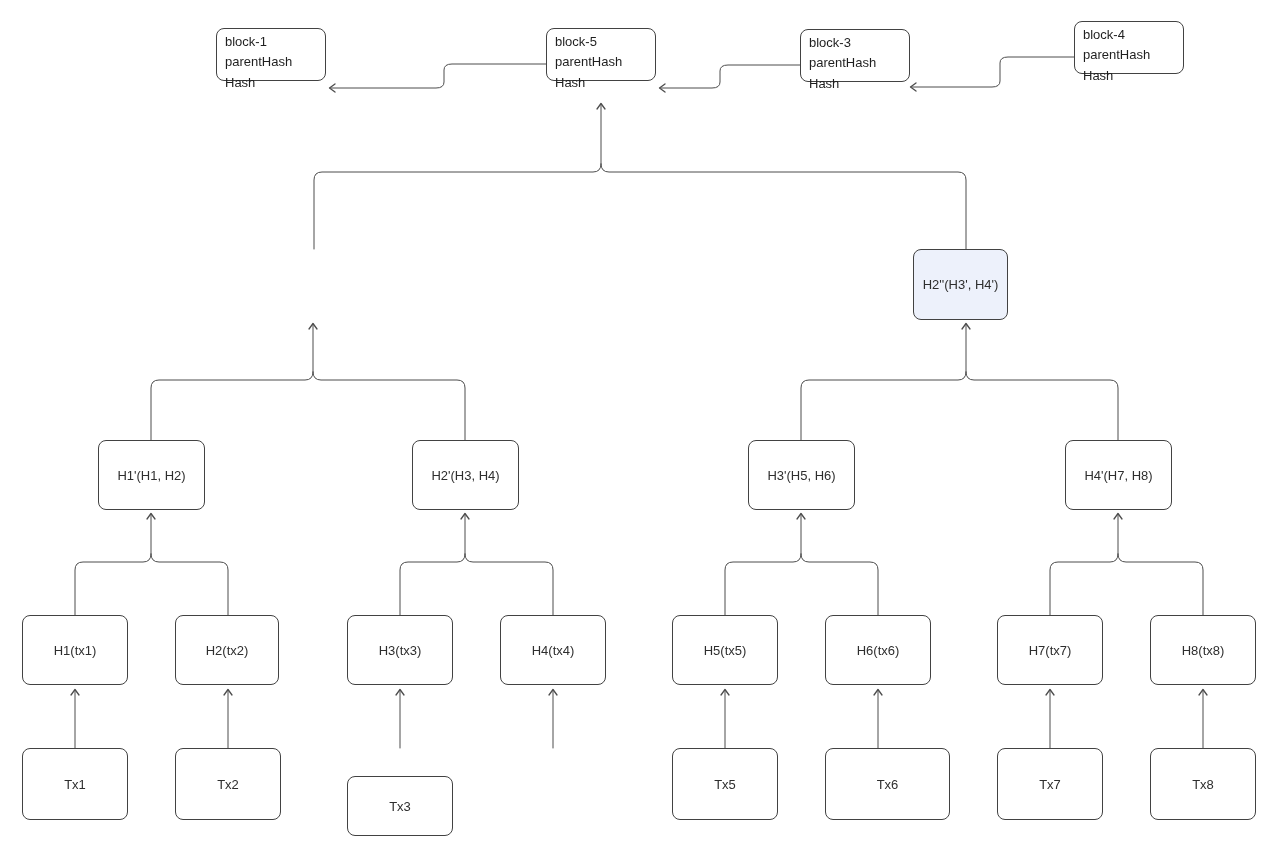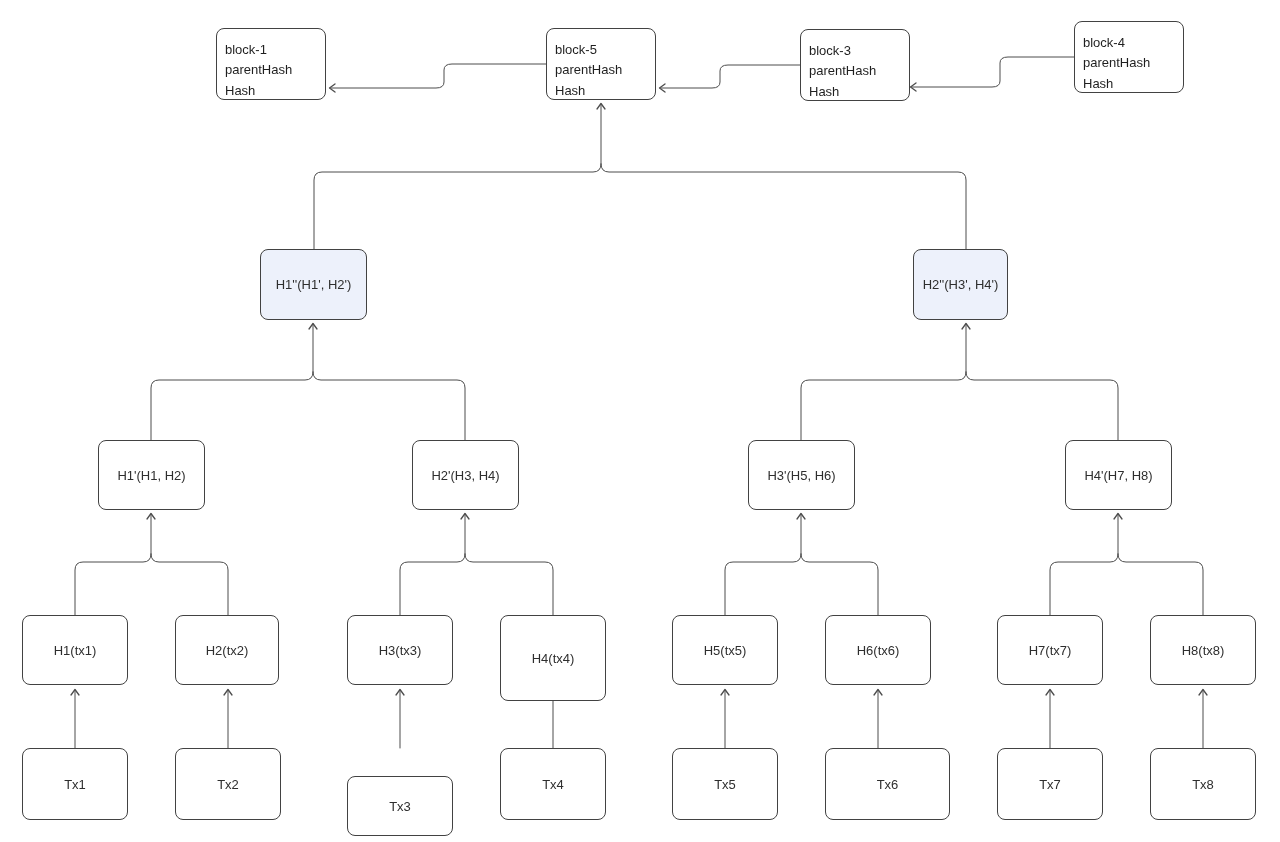--- a/index.html
+++ b/index.html
@@ -6,21 +6,21 @@
   body { width:1280px; height:842px; overflow:hidden; font-family:"Liberation Sans", sans-serif; }
   #canvas { position:relative; width:1280px; height:842px; background:#ffffff; }
   #wires { position:absolute; left:0; top:0; width:1280px; height:842px; }
   .node {
     position:absolute; box-sizing:border-box;
     background:#ffffff; border:1px solid #424242; border-radius:8px;
     color:#2e2e2e; font-size:13px;
   }
   .tnode { display:flex; align-items:center; justify-content:center; text-align:center; }
   .highlight { background:#edf1fb; }
-  .block { width:110px; height:72px; padding:12px 8px; }
+  .block { width:110px; height:53px; padding:4px 8px; }
   .block-title { text-align:left; font-size:13px; line-height:18px; color:#1f1f1f; }
   .block-field { text-align:left; font-size:13px; line-height:21px; color:#1f1f1f; }
 </style>
 </head>
 <body>
 
 <div id="canvas">
 
   <svg id="wires" width="1280" height="842" viewBox="0 0 1280 842" fill="none" stroke="#4d4d4d" stroke-width="1" stroke-linejoin="round" stroke-linecap="round">
     <defs>
@@ -103,39 +103,37 @@
     <div class="block-title">block-3</div>
     <div class="block-field">parentHash</div>
     <div class="block-field">Hash</div>
   </div>
   <div class="node block" style="left:1074px;top:21px">
     <div class="block-title">block-4</div>
     <div class="block-field">parentHash</div>
     <div class="block-field">Hash</div>
   </div>
 
-  <div class="node tnode highlight" style="left:260px;top:249px;width:107px;height:71px">H1''(H1', H2')</div>
   <div class="node tnode highlight" style="left:913px;top:249px;width:95px;height:71px">H2''(H3', H4')</div>
 
   <div class="node tnode" style="left:98px;top:440px;width:107px;height:70px">H1'(H1, H2)</div>
   <div class="node tnode" style="left:412px;top:440px;width:107px;height:70px">H2'(H3, H4)</div>
   <div class="node tnode" style="left:748px;top:440px;width:107px;height:70px">H3'(H5, H6)</div>
   <div class="node tnode" style="left:1065px;top:440px;width:107px;height:70px">H4'(H7, H8)</div>
 
   <div class="node tnode" style="left:22px;top:615px;width:106px;height:70px">H1(tx1)</div>
   <div class="node tnode" style="left:175px;top:615px;width:104px;height:70px">H2(tx2)</div>
   <div class="node tnode" style="left:347px;top:615px;width:106px;height:70px">H3(tx3)</div>
-  <div class="node tnode" style="left:500px;top:615px;width:106px;height:86px">H4(tx4)</div>
+  <div class="node tnode" style="left:500px;top:615px;width:106px;height:70px">H4(tx4)</div>
   <div class="node tnode" style="left:672px;top:615px;width:106px;height:70px">H5(tx5)</div>
   <div class="node tnode" style="left:825px;top:615px;width:106px;height:70px">H6(tx6)</div>
   <div class="node tnode" style="left:997px;top:615px;width:106px;height:70px">H7(tx7)</div>
   <div class="node tnode" style="left:1150px;top:615px;width:106px;height:70px">H8(tx8)</div>
 
   <div class="node tnode" style="left:22px;top:748px;width:106px;height:72px">Tx1</div>
   <div class="node tnode" style="left:175px;top:748px;width:106px;height:72px">Tx2</div>
   <div class="node tnode" style="left:347px;top:776px;width:106px;height:60px">Tx3</div>
-  <div class="node tnode" style="left:500px;top:748px;width:106px;height:72px">Tx4</div>
   <div class="node tnode" style="left:672px;top:748px;width:106px;height:72px">Tx5</div>
   <div class="node tnode" style="left:825px;top:748px;width:125px;height:72px">Tx6</div>
   <div class="node tnode" style="left:997px;top:748px;width:106px;height:72px">Tx7</div>
   <div class="node tnode" style="left:1150px;top:748px;width:106px;height:72px">Tx8</div>
 
 </div>
 
 </body></html>

